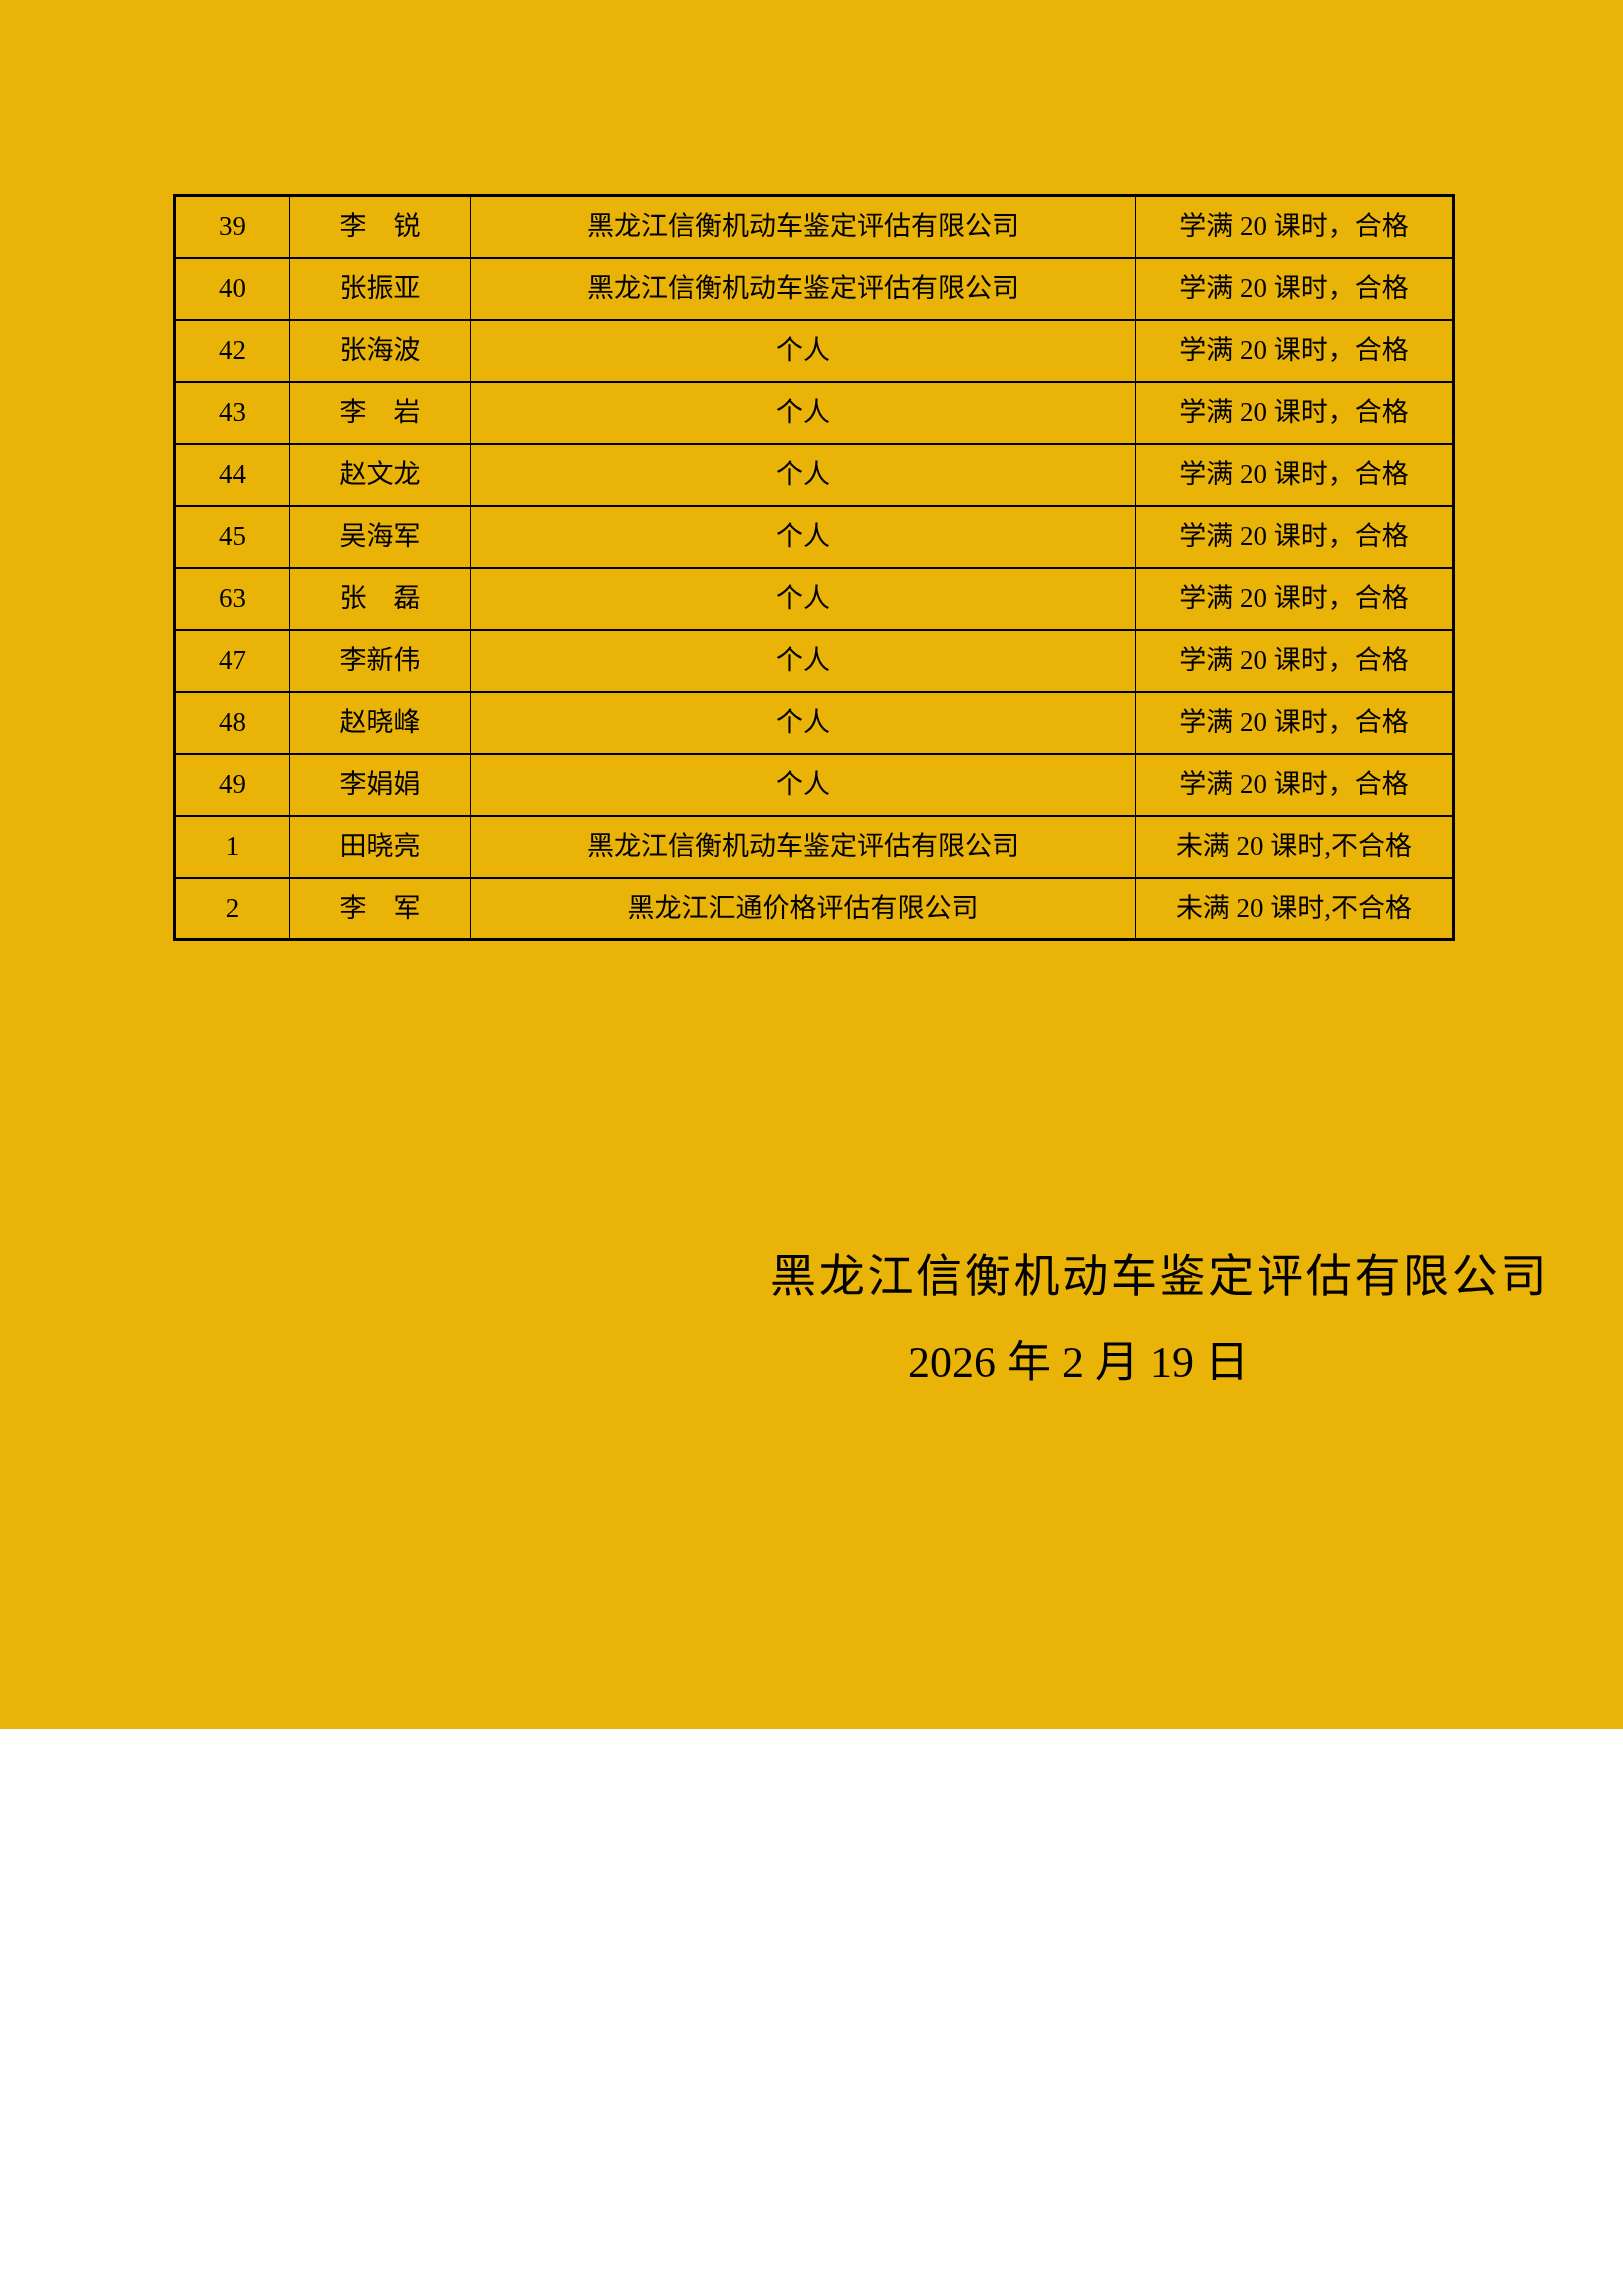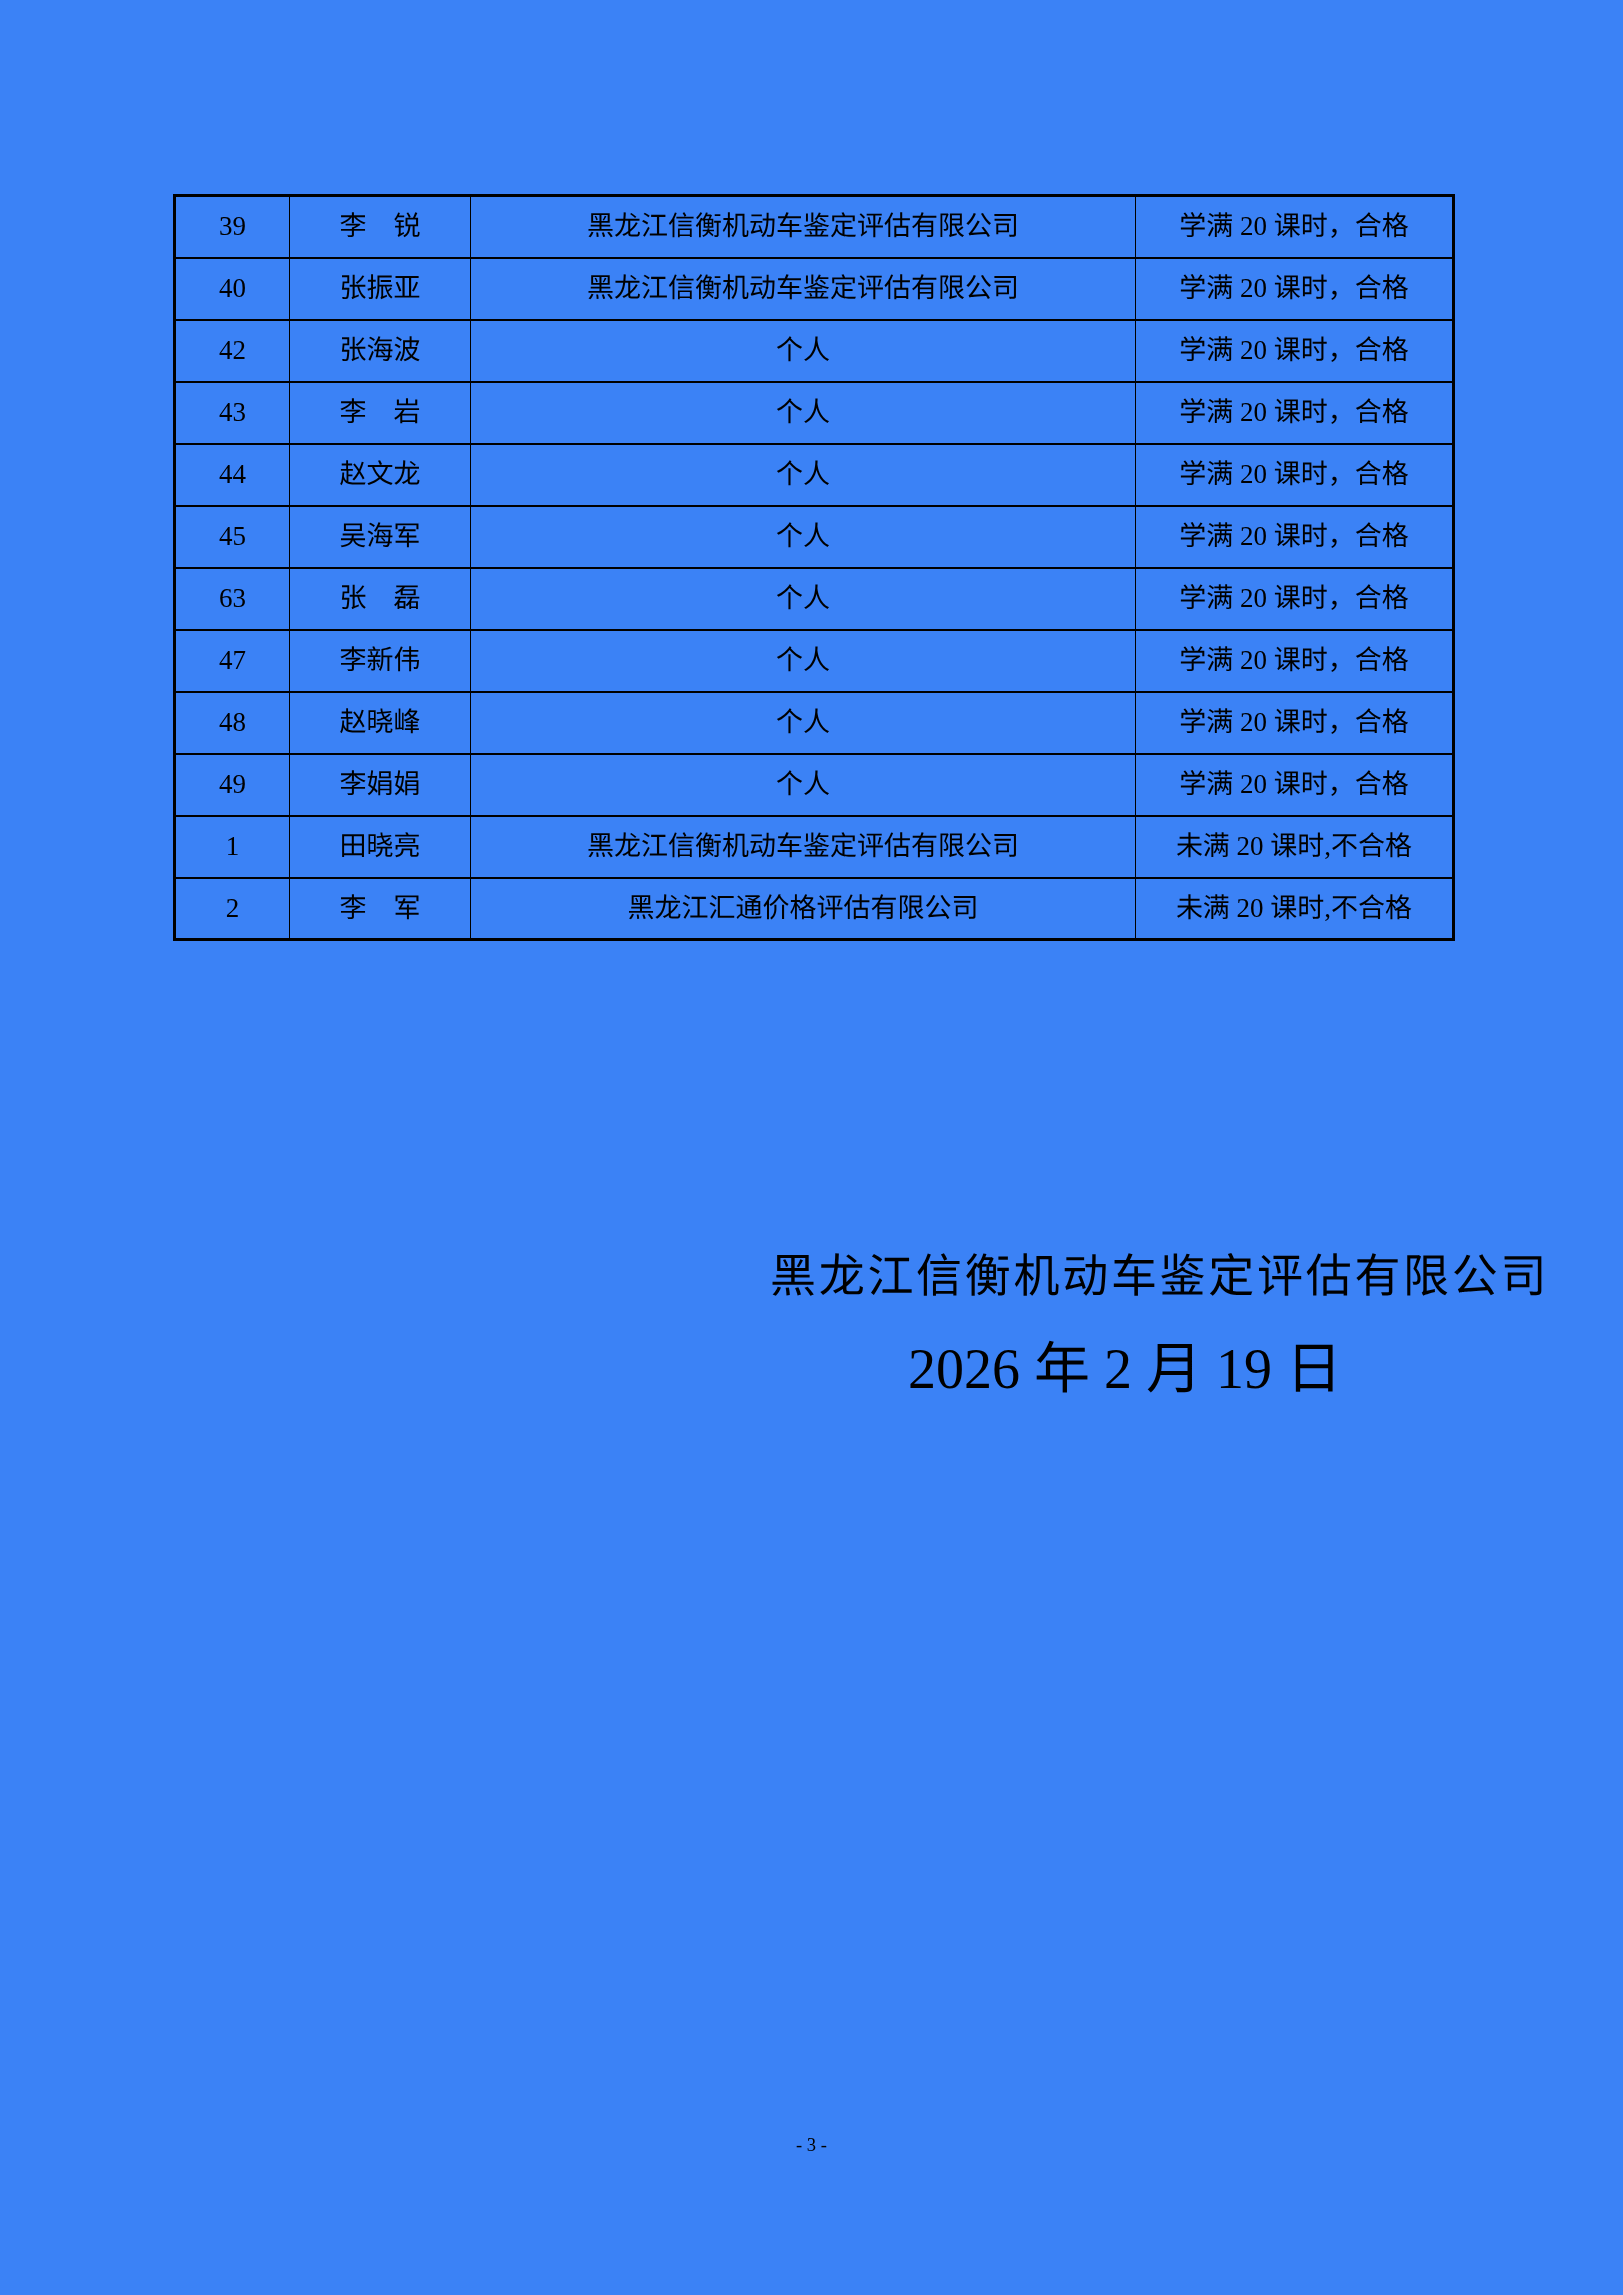--- a/index.html
+++ b/index.html
@@ -3,22 +3,22 @@
 <meta charset="utf-8">
 <style>
   html, body {
     margin: 0;
     padding: 0;
     background: #ffffff;
   }
   .page {
     position: relative;
     width: 1623px;
-    height: 2295px;
-    background: #3b82f6;
+    height: 1729px;
+    background: #eab308;
     font-family: "Liberation Serif", "DejaVu Serif", serif;
     color: #000000;
     overflow: hidden;
   }
   table.results {
     position: absolute;
     left: 173px;
     top: 194px;
     width: 1279px;
     border-collapse: collapse;
@@ -52,21 +52,21 @@
     top: 1254px;
     font-size: 46px;
     letter-spacing: 2.7px;
     line-height: 1;
     white-space: nowrap;
   }
   .footer-date {
     position: absolute;
     left: 908px;
     top: 1341px;
-    font-size: 56px;
+    font-size: 44px;
     line-height: 1;
     white-space: nowrap;
   }
   .page-number {
     position: absolute;
     left: 0;
     top: 2136px;
     width: 100%;
     text-align: center;
     font-size: 18.5px;

